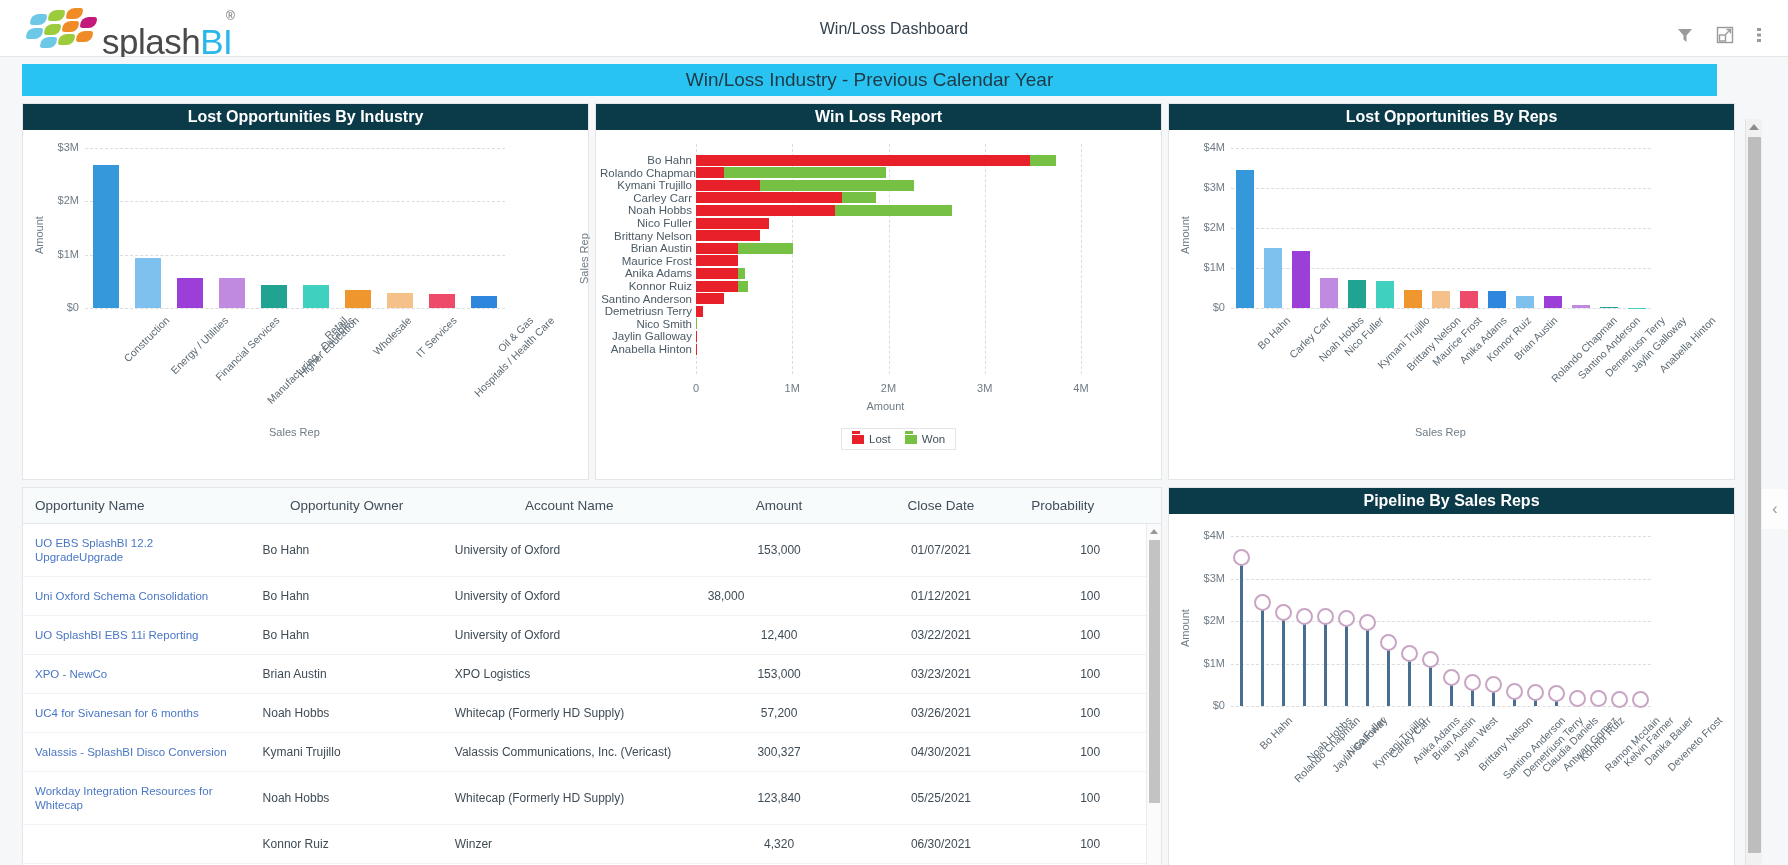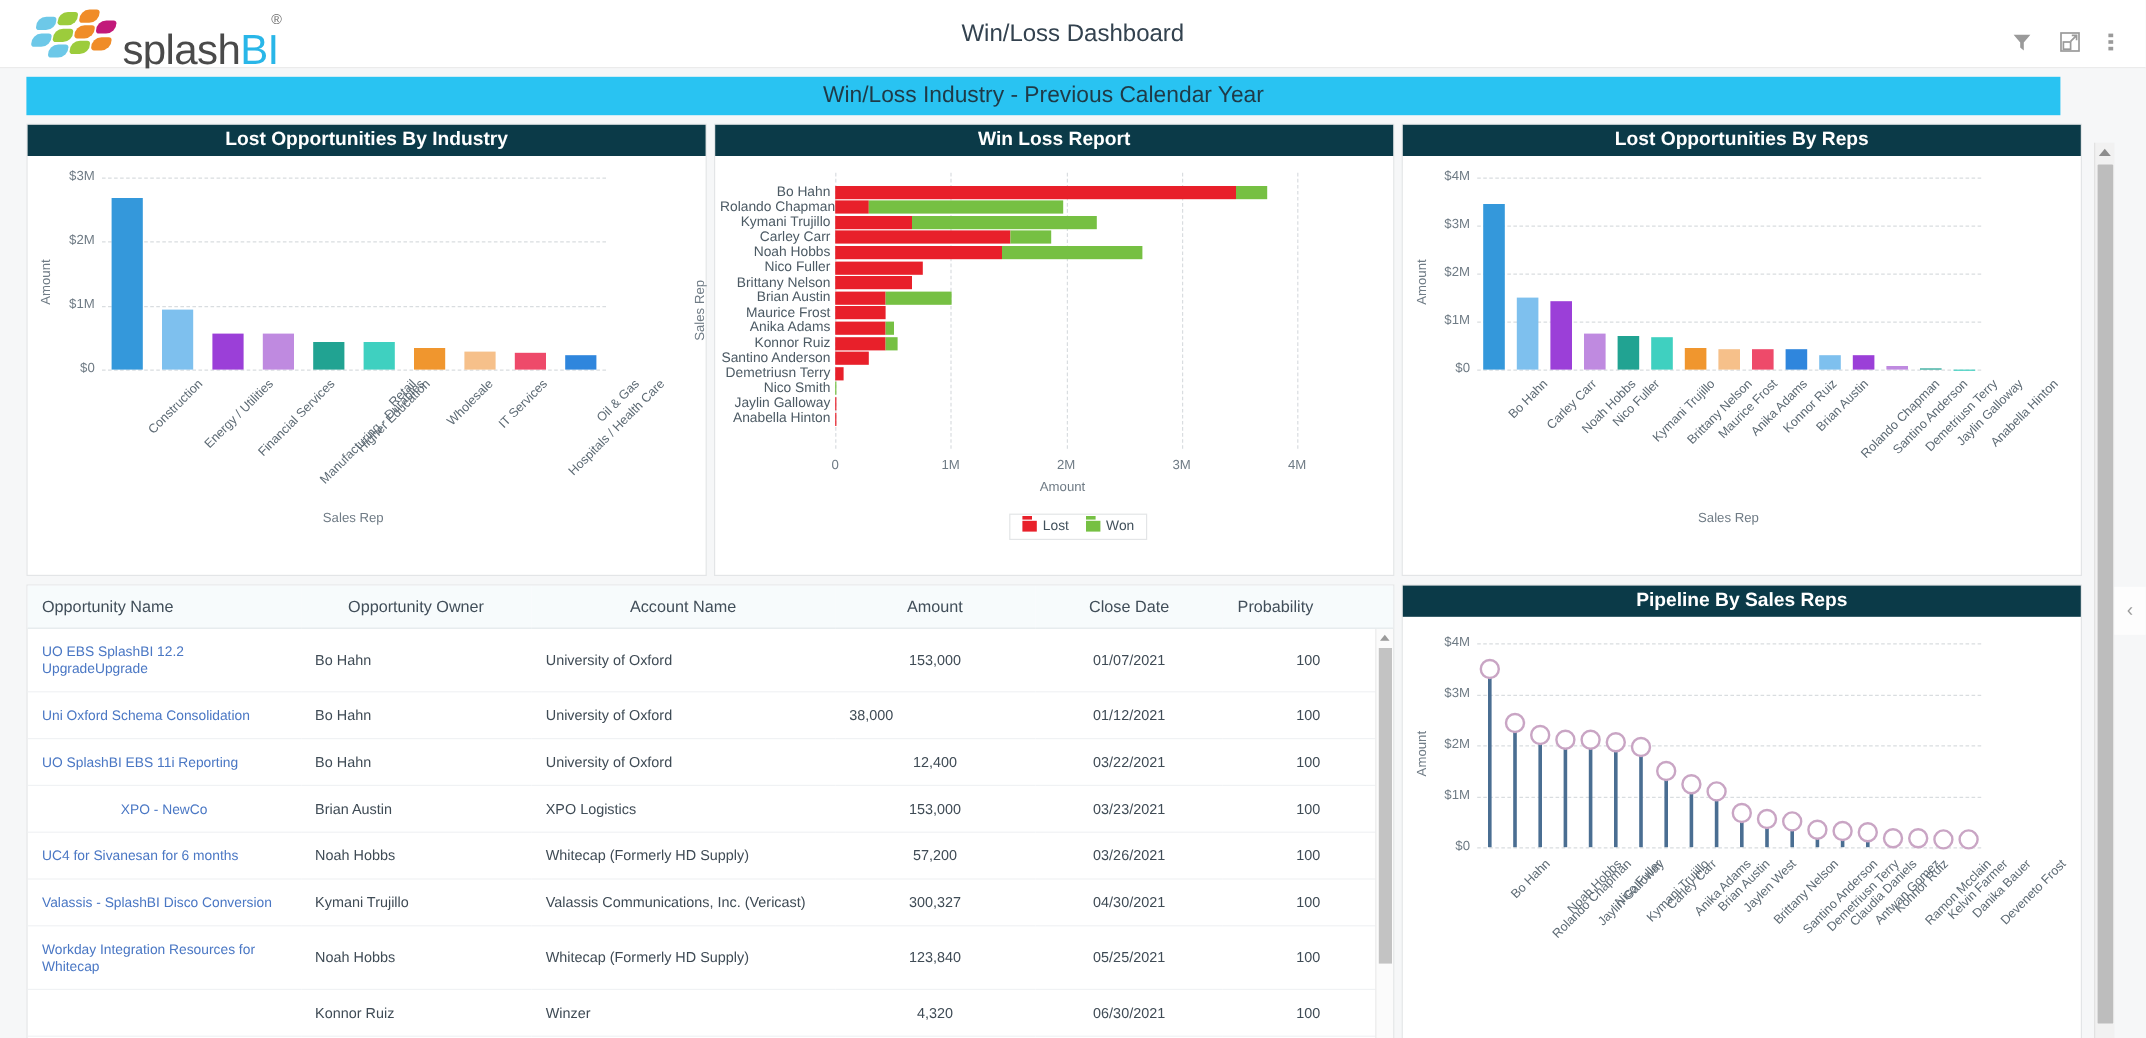--- a/index.html
+++ b/index.html
@@ -20,21 +20,21 @@
     position: absolute; left: 80px; top: 18px;
     font-size: 35px; font-weight: 400; color: #4a4a4a; letter-spacing: -0.5px;
   }
   .logo-text .bi { color: #29b6e8; }
   .logo-reg { position: absolute; left: 204px; top: 5px; font-size: 12px; color: #6b6b6b; }
   .petal { position: absolute; width: 17px; height: 11px; border-radius: 11px 3px 11px 3px; }
 
   .app-title {
     position: absolute; left: 0; top: 0; width: 1788px; height: 57px;
     line-height: 57px; text-align: center;
-    font-size: 20px; color: #33424f;
+    font-size: 16px; color: #33424f;
   }
   .hdr-icons { position: absolute; right: 26px; top: 26px; display: flex; gap: 22px; align-items: center; }
   .hdr-icons svg { display: block; cursor: pointer; }
 
   
   .canvas {
     position: absolute; left: 0; top: 57px; width: 1788px; height: 808px;
     background: #f6f7f8;
   }
   .vscroll {
@@ -375,21 +375,21 @@
             </tr>
             <tr>
               <td class="lnk" style="text-align:left;"><a href="#">UO SplashBI EBS 11i Reporting</a></td>
               <td style="text-align:left;">Bo Hahn</td>
               <td style="text-align:left;">University of Oxford</td>
               <td style="text-align:center;">12,400</td>
               <td style="text-align:center;">03/22/2021</td>
               <td style="text-align:center;">100</td>
             </tr>
             <tr>
-              <td class="lnk" style="text-align:center;"><a href="#">XPO - NewCo</a></td>
+              <td class="lnk" style="text-align:left;"><a href="#">XPO - NewCo</a></td>
               <td style="text-align:left;">Brian Austin</td>
               <td style="text-align:left;">XPO Logistics</td>
               <td style="text-align:center;">153,000</td>
               <td style="text-align:center;">03/23/2021</td>
               <td style="text-align:center;">100</td>
             </tr>
             <tr>
               <td class="lnk" style="text-align:left;"><a href="#">UC4 for Sivanesan for 6 months</a></td>
               <td style="text-align:left;">Noah Hobbs</td>
               <td style="text-align:left;">Whitecap (Formerly HD Supply)</td>

